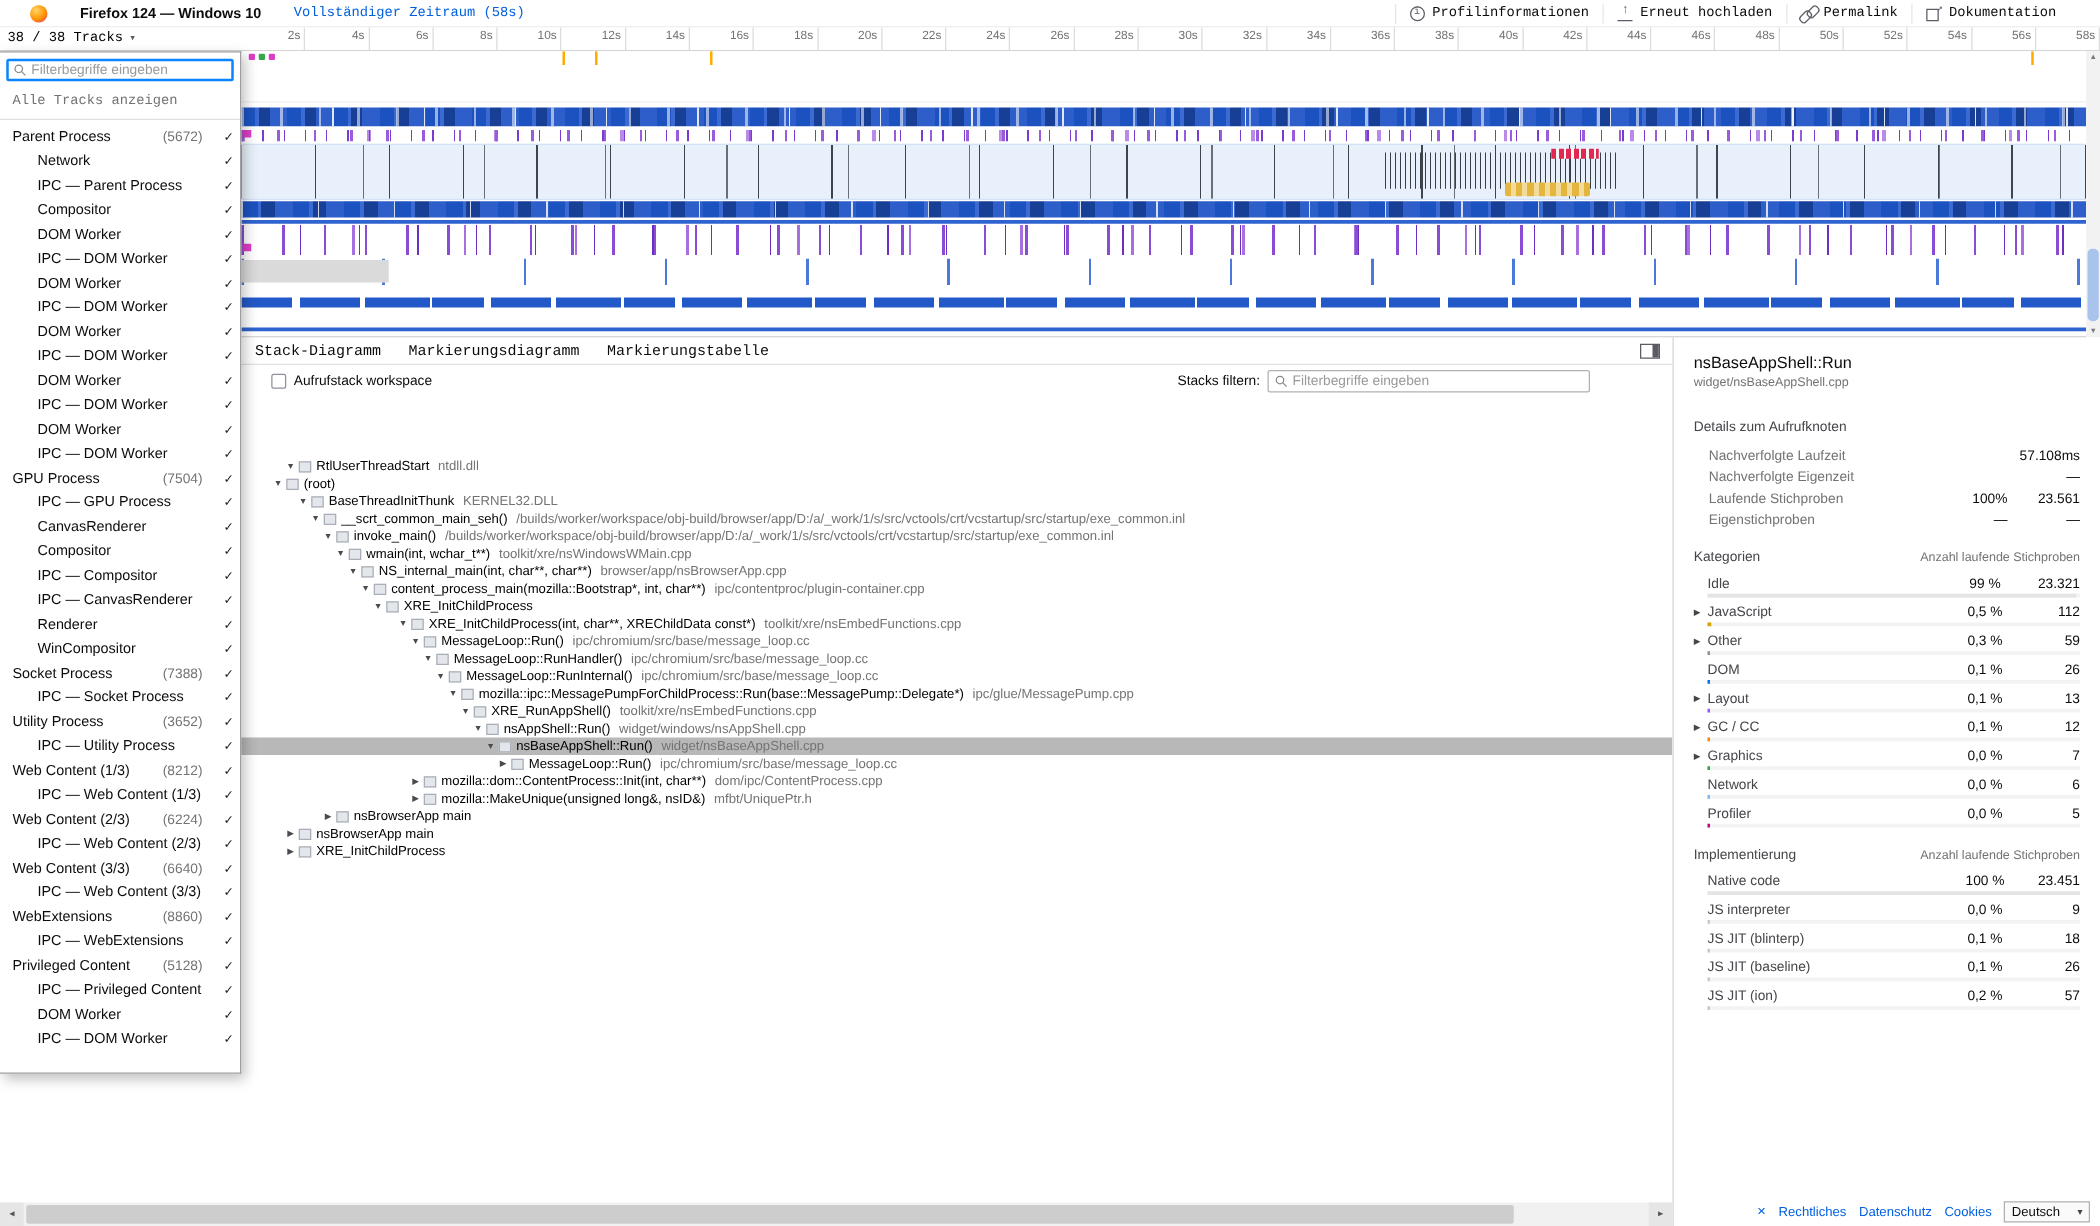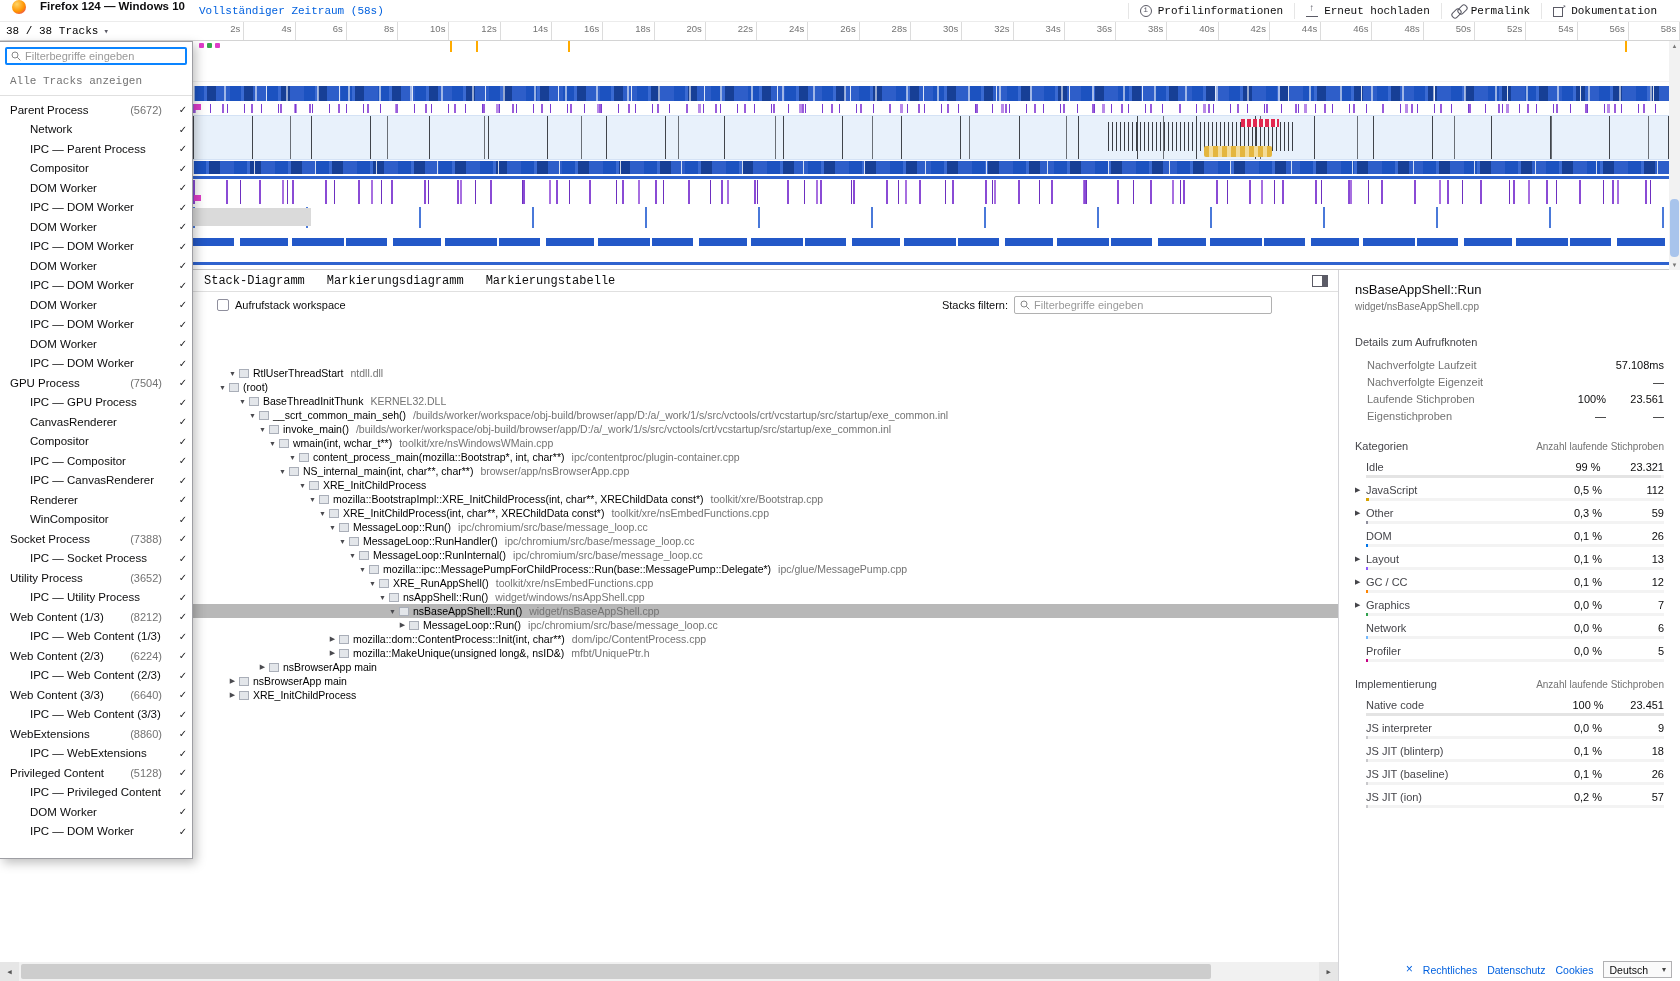--- a/index.html
+++ b/index.html
@@ -2,21 +2,21 @@
 <html><head>
 <meta charset="utf-8">
 <style>
   *{box-sizing:border-box;margin:0;padding:0}
   html,body{width:1680px;height:981px;overflow:hidden}
   body{font-family:"Liberation Sans",sans-serif;font-size:11px;color:#0c0c0d;background:#fff;position:relative}
   button{font-family:Liberation Mono, monospace;cursor:pointer}
   i{font-style:normal}
 
   
-  .header{position:absolute;left:0;top:0;width:1680px;height:22px;display:flex;gap:14px;padding:0 12px;background:#fff;border-bottom:1px solid #ececec}
+  .header{position:absolute;left:0;top:0;width:1680px;height:22px;display:flex;align-items:center;gap:26px;padding:0 24px;background:#fff;border-bottom:1px solid #ececec}
   .logo{width:14px;height:14px;border-radius:50%;background:radial-gradient(circle at 35% 30%,#ffd567,#ff9400 55%,#e4336d 95%);flex:none}
   .app-title{font-weight:bold;font-size:11.5px}
   .range-btn{color:#0060df;font-size:11px;background:none;border:none;padding:0}
   .hactions{margin-left:auto;display:flex;align-items:center;height:100%}
   .hbtn{display:flex;align-items:center;gap:6px;background:none;border:none;border-left:1px solid #e6e6e6;padding:0 11px;height:16px;font-size:11px;color:#0c0c0d}
   .hicon{position:relative;width:12px;height:12px;display:inline-block;flex:none}
   .hicon[data-icon="info-icon"]{border:1px solid #5b5b66;border-radius:50%}
   .hicon[data-icon="info-icon"]::after{content:"i";position:absolute;left:0;right:0;top:-1px;text-align:center;font-size:8px;color:#5b5b66}
   .hicon[data-icon="upload-icon"]{border-bottom:1px solid #5b5b66}
   .hicon[data-icon="upload-icon"]::after{content:"↑";position:absolute;left:0;right:0;top:-2px;text-align:center;font-size:10px;color:#5b5b66}
@@ -621,47 +621,41 @@
       <span class="fp">/builds/worker/workspace/obj-build/browser/app/D:/a/_work/1/s/src/vctools/crt/vcstartup/src/startup/exe_common.inl</span>
     </div>
 
     <div class="cr" data-d="5" data-e="open">
       <span class="tw"></span>
       <span class="fic"></span>
       <span class="fn">wmain(int, wchar_t**)</span>
       <span class="fp">toolkit/xre/nsWindowsWMain.cpp</span>
     </div>
 
+    <div class="cr" data-d="6" data-e="open">
+      <span class="tw"></span>
+      <span class="fic"></span>
+      <span class="fn">NS_internal_main(int, char**, char**)</span>
+      <span class="fp">browser/app/nsBrowserApp.cpp</span>
+    </div>
+
     <div class="cr" data-d="7" data-e="open">
       <span class="tw"></span>
       <span class="fic"></span>
       <span class="fn">content_process_main(mozilla::Bootstrap*, int, char**)</span>
       <span class="fp">ipc/contentproc/plugin-container.cpp</span>
     </div>
 
-    <div class="cr" data-d="6" data-e="open">
-      <span class="tw"></span>
-      <span class="fic"></span>
-      <span class="fn">NS_internal_main(int, char**, char**)</span>
-      <span class="fp">browser/app/nsBrowserApp.cpp</span>
-    </div>
-
     <div class="cr" data-d="8" data-e="open">
       <span class="tw"></span>
       <span class="fic"></span>
       <span class="fn">XRE_InitChildProcess</span>
       <span class="fp"></span>
     </div>
 
-    <div class="cr" data-d="9" data-e="open">
-      <span class="tw"></span>
-      <span class="fic"></span>
-      <span class="fn">mozilla::BootstrapImpl::XRE_InitChildProcess(int, char**, XREChildData const*)</span>
-      <span class="fp">toolkit/xre/Bootstrap.cpp</span>
-    </div>
 
     <div class="cr" data-d="10" data-e="open">
       <span class="tw"></span>
       <span class="fic"></span>
       <span class="fn">XRE_InitChildProcess(int, char**, XREChildData const*)</span>
       <span class="fp">toolkit/xre/nsEmbedFunctions.cpp</span>
     </div>
 
     <div class="cr" data-d="11" data-e="open">
       <span class="tw"></span>

